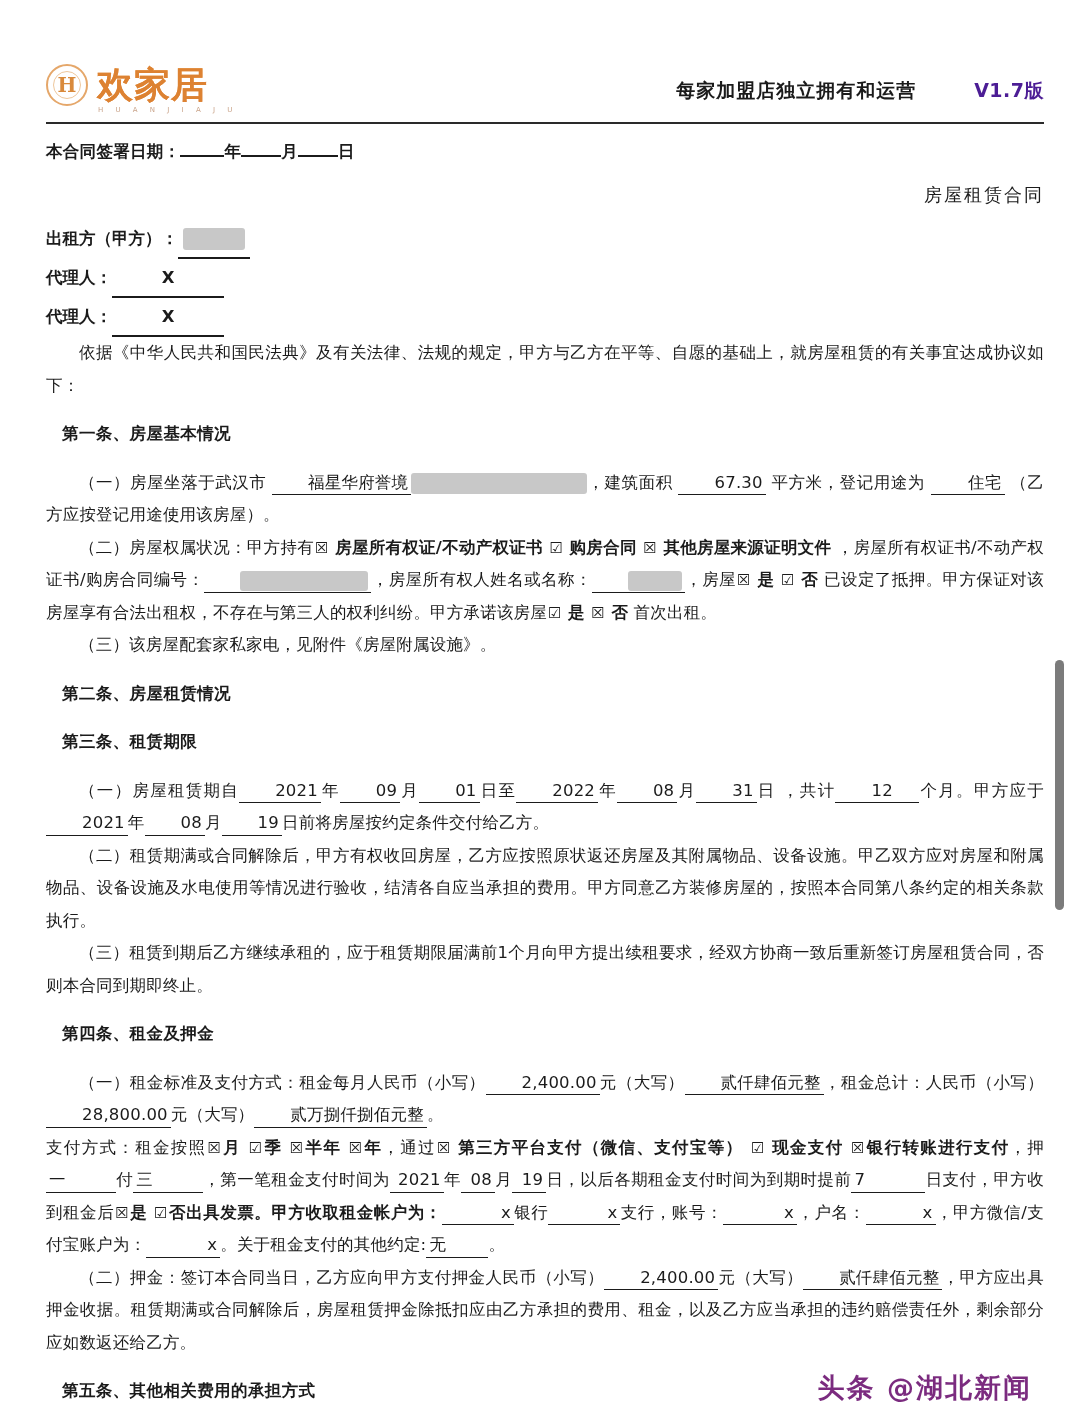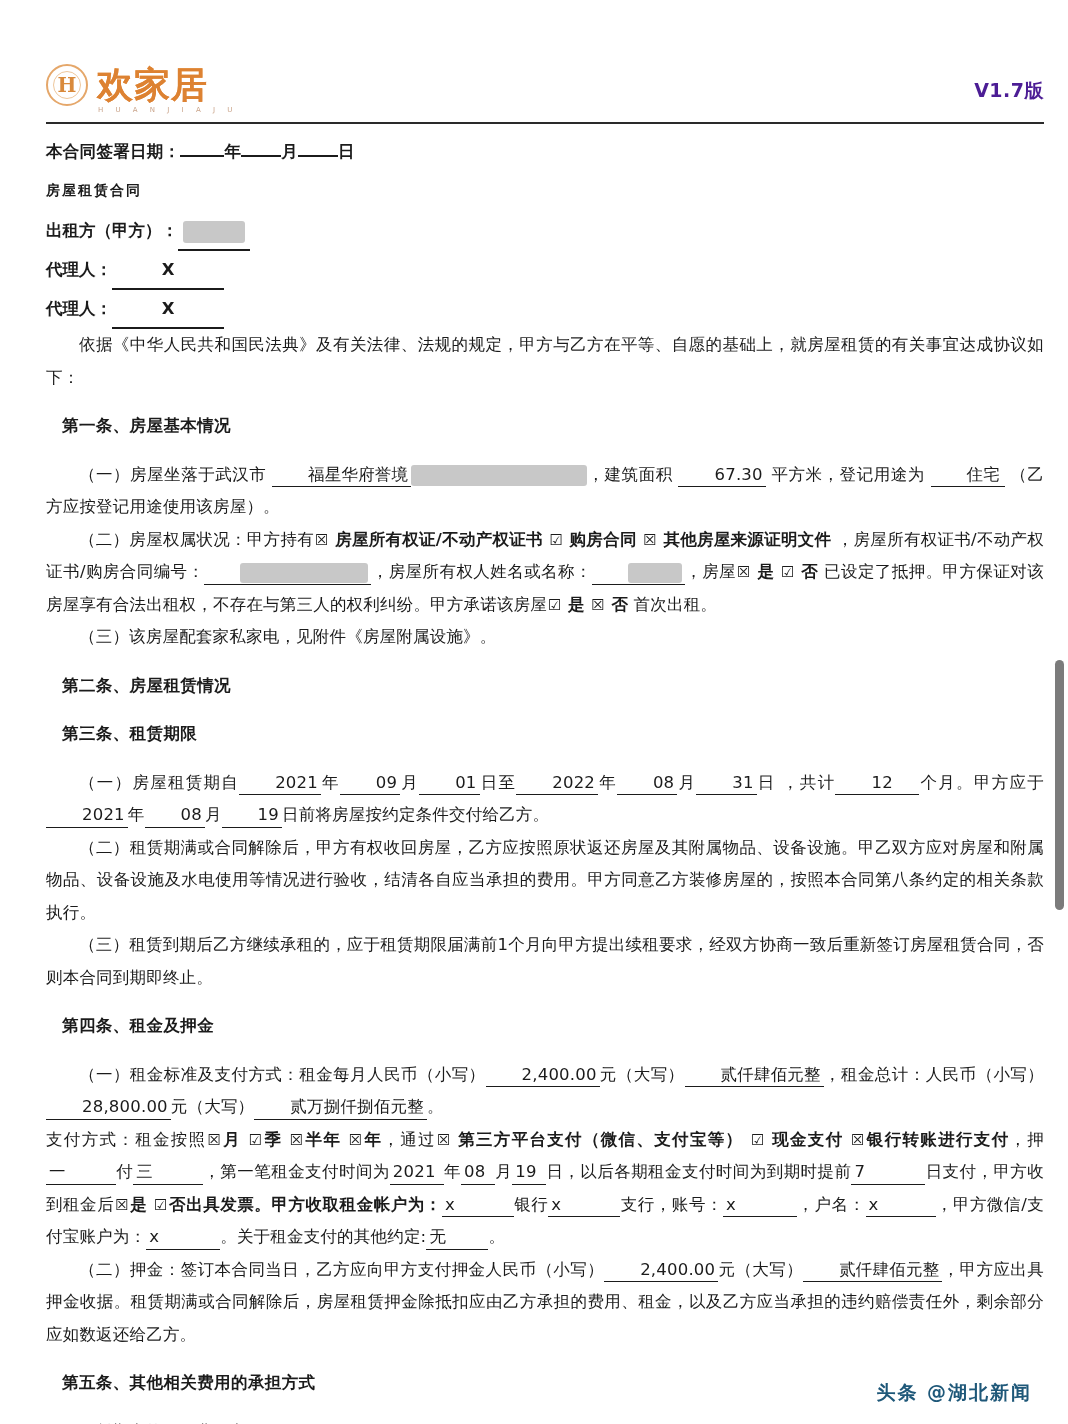--- a/index.html
+++ b/index.html
@@ -115,23 +115,23 @@
     font-size: 16.5px;
     line-height: 1.97;
   }
   .sign-date {
     font-weight: bold;
     font-size: 16.5px;
     margin-bottom: 2px;
     letter-spacing: 0.3px;
   }
   .doc-title {
-    text-align: left;
-    font-size: 14px;
-    font-weight: bold;
+    text-align: right;
+    font-size: 18px;
+    font-weight: normal;
     letter-spacing: 2px;
     margin: 8px 0 10px 0;
   }
   .party-list { margin-top: -2px; }
   .party-row {
     display: flex;
     align-items: baseline;
     font-weight: bold;
     font-size: 16.5px;
     line-height: 2.25;
@@ -159,21 +159,21 @@
   }
   .para.no-indent { text-indent: 0; }
   .clause-head {
     font-weight: bold;
     letter-spacing: 0.4px;
     margin: 16px;
   }
   .u {
     display: inline-block;
     border-bottom: 1.6px solid #1b1b1b;
-    text-align: left;
+    text-align: right;
     padding: 0 3px;
     line-height: 1.35;
   }
   .u.num { font-family: "DejaVu Sans", "Liberation Sans", sans-serif; }
   .bold { font-weight: bold; }
   .cb { font-size: 15px; padding: 0 1px; }
   
   .scrollbar-track {
     position: absolute;
     top: 0;
@@ -189,23 +189,23 @@
     width: 9px;
     height: 250px;
     border-radius: 5px;
     background: #7b7b7b;
   }
   
   .watermark {
     position: absolute;
     right: 36px;
     bottom: 18px;
-    font-size: 19px;
-    font-weight: bold;
-    color: #0c4a6e;
+    font-size: 27px;
+    font-weight: bold;
+    color: #701a75;
     letter-spacing: 2px;
     opacity: 0.92;
     white-space: nowrap;
   }
 </style>
 </head>
 <body>
 
 <div class="page">
 
@@ -213,20 +213,21 @@
     <div class="logo-block">
       <div class="logo-row">
         <div class="logo-mark">
           <span class="logo-mark-letter">H</span>
         </div>
         <div class="logo-word">欢家居</div>
       </div>
       <div class="logo-sub">H U A N   J I A   J U</div>
     </div>
     <div class="header-right">
+      <div class="header-tagline">每家加盟店独立拥有和运营</div>
       <div class="header-version">V1.7版</div>
     </div>
   </div>
   <div class="header-rule"></div>
 
   <div class="doc-body">
 
     <div class="sign-date">
       <span>本合同签署日期：</span><span class="fill" style="width:44px"></span><span>年</span><span class="fill" style="width:40px"></span><span>月</span><span class="fill" style="width:40px"></span><span>日</span>
     </div>

